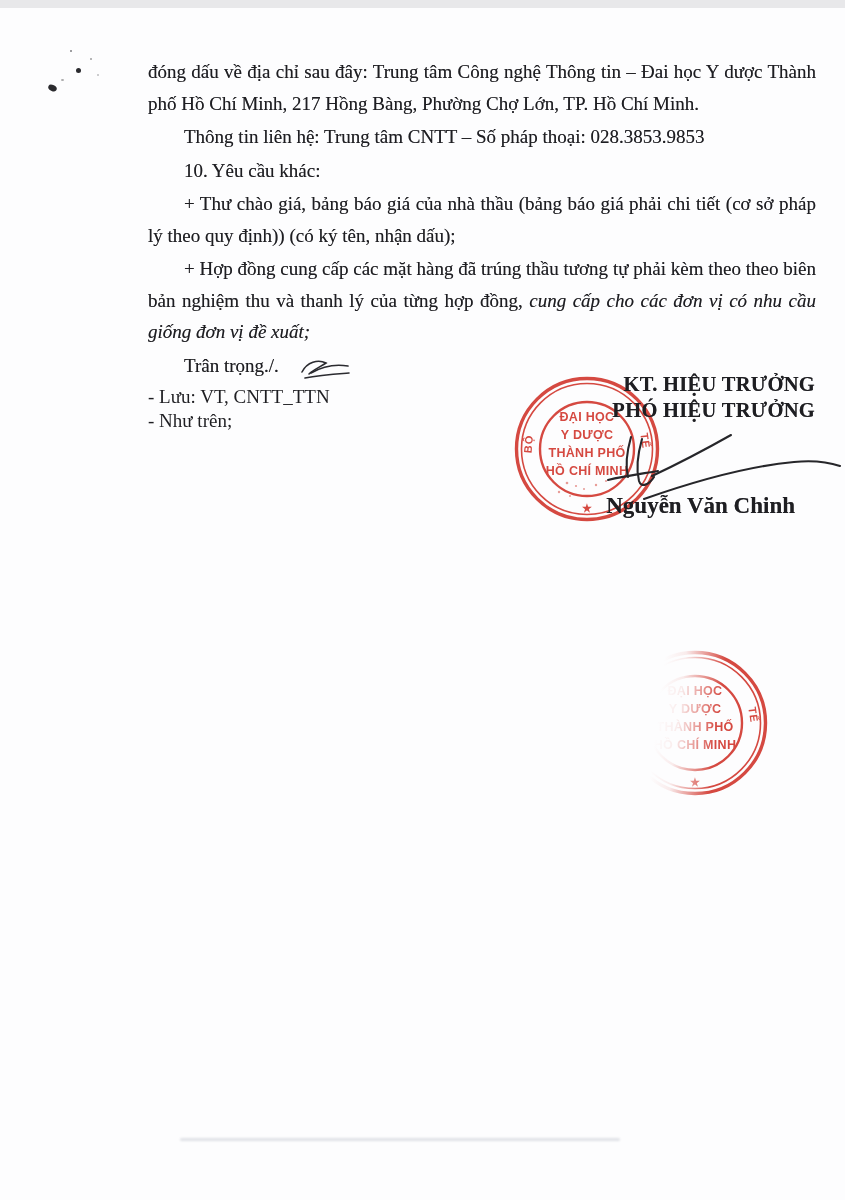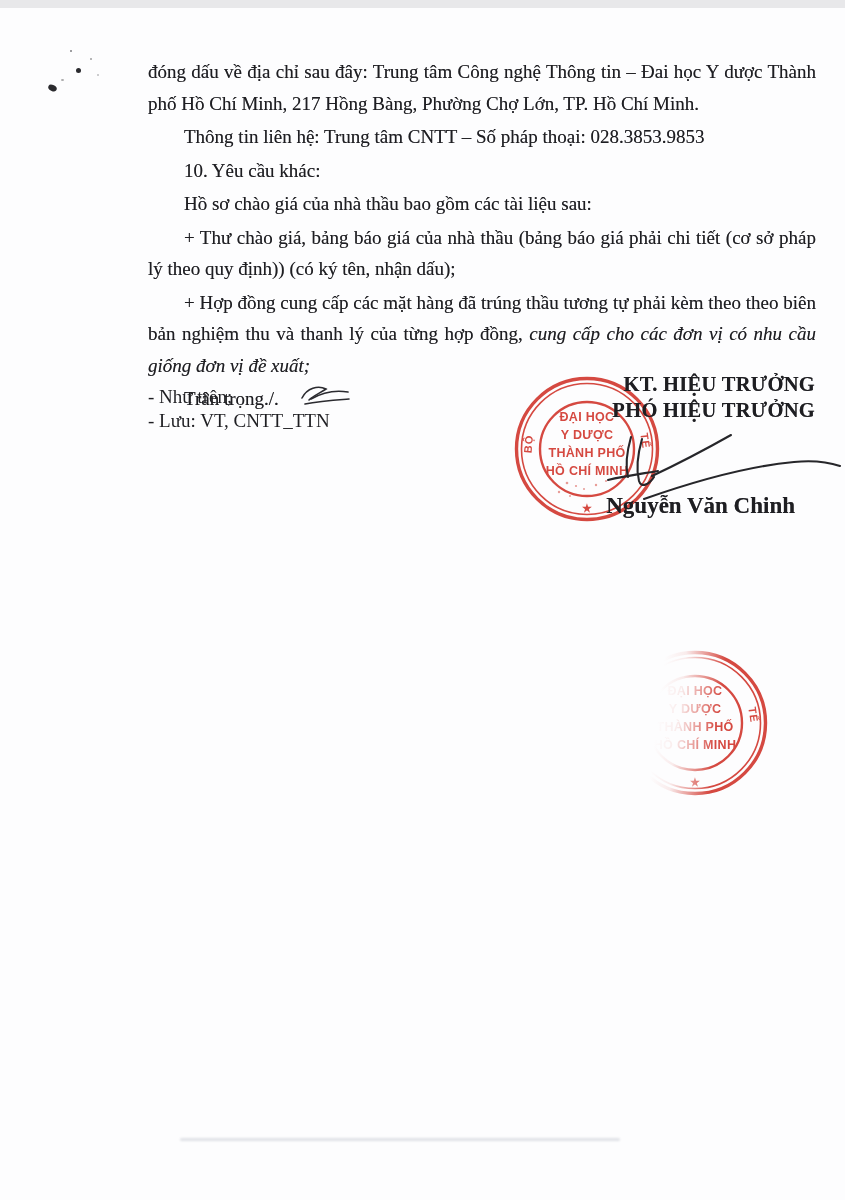--- a/index.html
+++ b/index.html
@@ -10,21 +10,21 @@
   }
   
   .content{
     position:absolute;left:148px;top:48px;width:668px;
     font-size:19px;line-height:31.5px;
     text-shadow:0 0 .3px rgba(30,30,35,.55);
   }
   .content p{margin:0 0 2px 0;}
   .indent{text-indent:36px;}
   .just{text-align:justify;}
-  .closing-row{display:flex;align-items:flex-start;gap:15px;text-indent:36px;}
+  .closing-row{display:flex;align-items:flex-end;gap:15px;text-indent:36px;}
   .squiggle{display:inline-block;vertical-align:-4px;margin-left:4px;}
   .squiggle path{fill:none;stroke:#2b2b30;stroke-width:1.6;stroke-linecap:round;}
   
   .recipients{position:absolute;left:148px;top:377px;font-size:19px;line-height:23.5px;}
   .recipients .title{font-weight:bold;font-style:italic;}
   
   .authority{
     position:absolute;left:505px;top:363px;width:310px;z-index:5;
     text-align:right;font-weight:bold;font-size:20.5px;line-height:26px;
     letter-spacing:.3px;text-shadow:0 0 .3px rgba(20,20,25,.6);
@@ -70,36 +70,35 @@
   <div class="speck" style="left:48px;top:77px;width:9px;height:6px;transform:rotate(28deg);"></div>
   <div class="speck" style="left:70px;top:42px;width:2px;height:2px;opacity:.6;"></div>
   <div class="speck" style="left:90px;top:50px;width:2px;height:2px;opacity:.45;"></div>
   <div class="speck" style="left:61px;top:71px;width:3px;height:2px;opacity:.4;"></div>
   <div class="speck" style="left:97px;top:66px;width:2px;height:2px;opacity:.3;"></div>
 
   <div class="content">
     <p class="just">đóng dấu về địa chỉ sau đây: Trung tâm Công nghệ Thông tin – Đai học Y dược Thành phố Hồ Chí Minh, 217 Hồng Bàng, Phường Chợ Lớn, TP. Hồ Chí Minh.</p>
     <p class="indent">Thông tin liên hệ: Trung tâm CNTT – Số pháp thoại: 028.3853.9853</p>
     <p class="indent">10. Yêu cầu khác:</p>
-    <p class="indent">Hồ sơ chào giá của nhà thầu bao gồm các tài liệu sau:</p>
     <p class="indent just">+ Thư chào giá, bảng báo giá của nhà thầu (bảng báo giá phải chi tiết (cơ sở pháp lý theo quy định)) (có ký tên, nhận dấu);</p>
     <p class="indent just"><span>+ Hợp đồng cung cấp các mặt hàng đã trúng thầu tương tự phải kèm theo theo biên bản nghiệm thu và thanh lý của từng hợp đồng, </span><em>cung cấp cho các đơn vị có nhu cầu giống đơn vị đề xuất;</em></p>
     <p class="closing-row">
       <span>Trân trọng./.</span>
       <svg class="squiggle" width="58" height="24" viewBox="0 0 58 24">
         <path d="M4,15 C9,5 20,2 28,6 C22,10 15,13 11,17"></path>
         <path d="M13,16 C25,9 38,7 50,9"></path>
         <path d="M7,21 C21,18 37,17 51,16"></path>
       </svg>
     </p>
   </div>
 
   <div class="recipients">
+    <div>- Lưu: VT, CNTT_TTN</div>
     <div>- Như trên;</div>
-    <div>- Lưu: VT, CNTT_TTN</div>
   </div>
 
   <svg class="seal stamp-main" width="150" height="150" viewBox="0 0 150 150">
     <circle class="ring-outer" cx="75" cy="75" r="70.5"></circle>
     <circle class="ring-mid" cx="75" cy="75" r="65.5"></circle>
     <circle class="ring-inner" cx="75" cy="75" r="47"></circle>
     <text class="ring-text" transform="rotate(-85 75 75)" x="75" y="20" text-anchor="middle">BỘ</text>
     <text class="ring-text" transform="rotate(82 75 75)" x="75" y="20" text-anchor="middle">TẾ</text>
     <text class="star" x="75" y="138" text-anchor="middle">★</text>
     <text class="center-line" x="75" y="47" text-anchor="middle">ĐẠI HỌC</text>

